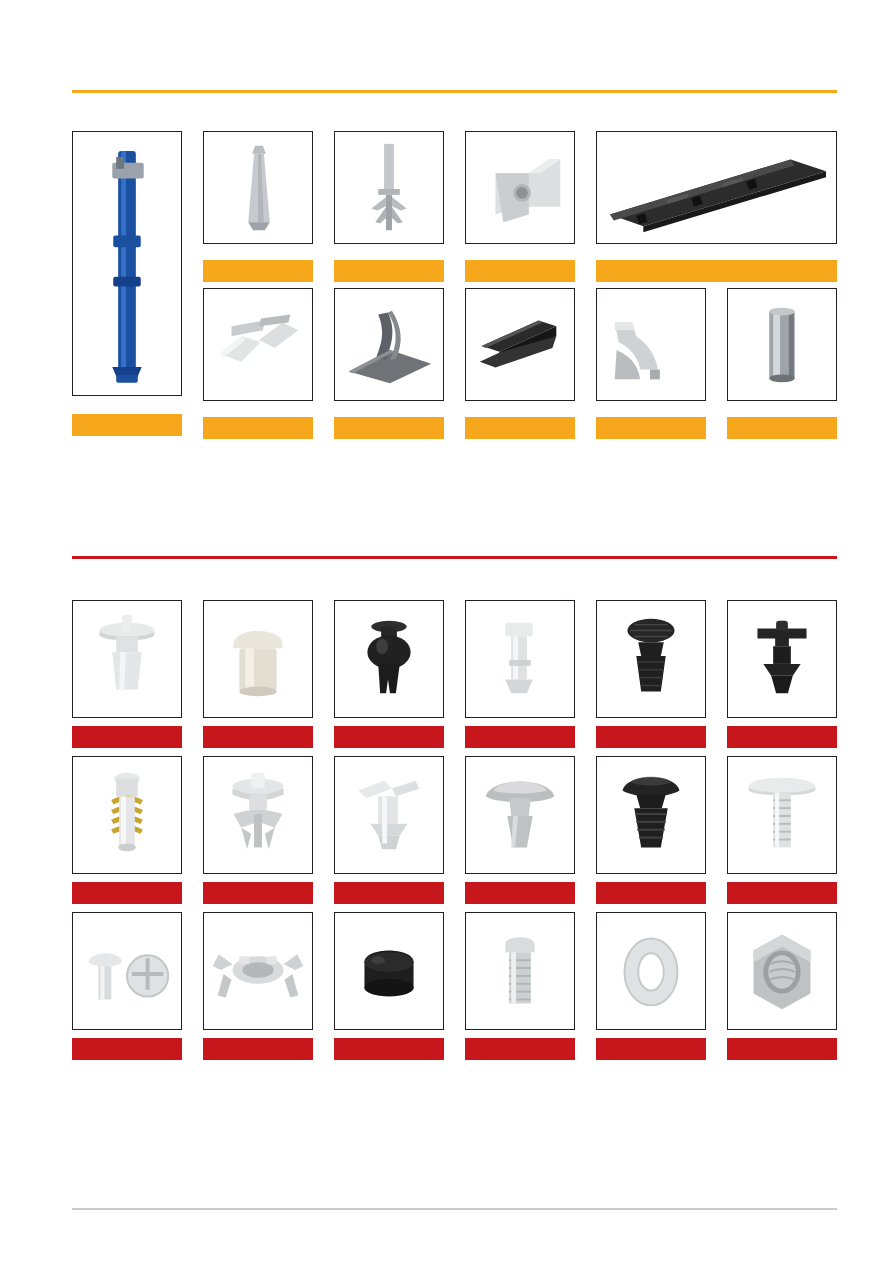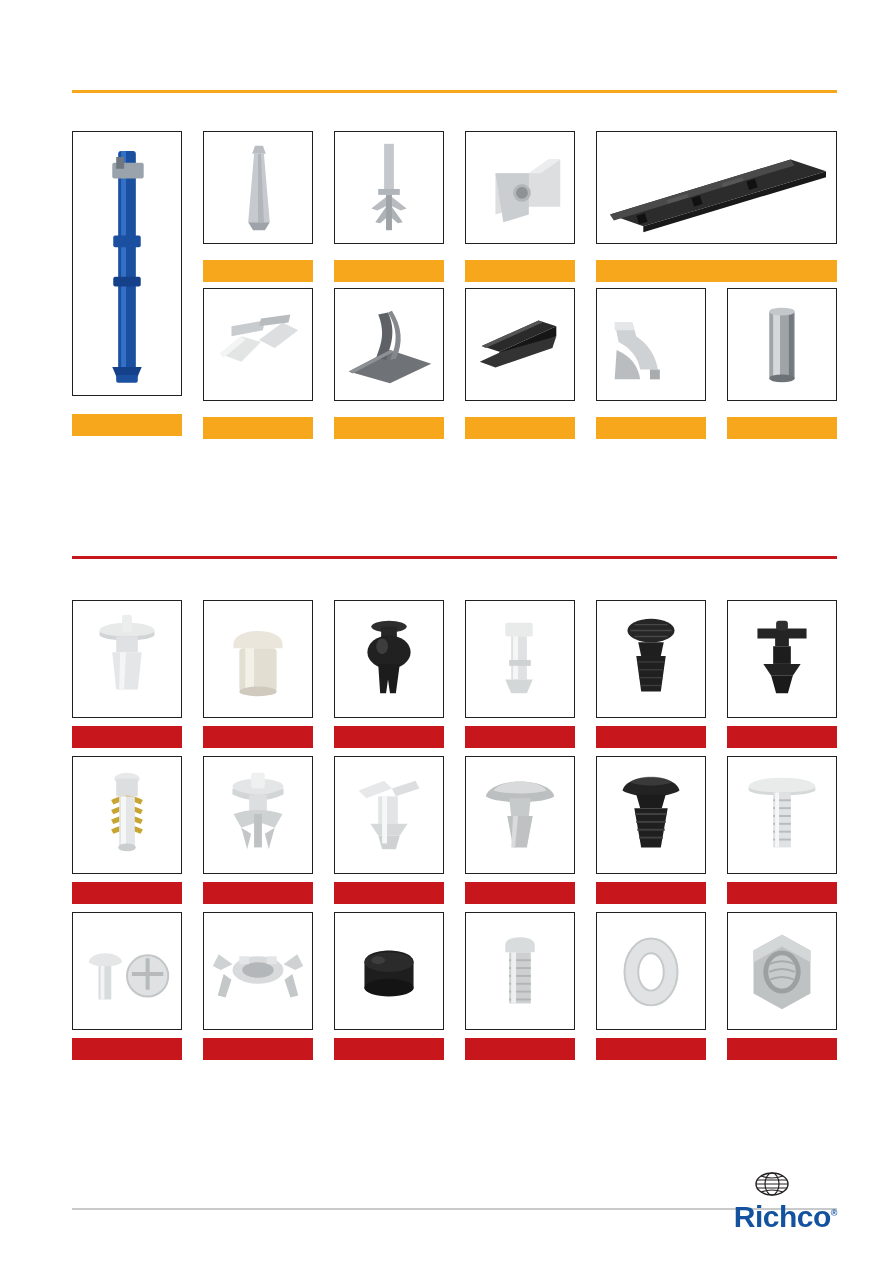--- a/index.html
+++ b/index.html
@@ -593,26 +593,14 @@
         </g>
       </svg>
     </div>
     <div class="caption-bar cap-red" style="margin-top:8px; height:22px;">
       <span class="cap-text"></span>
     </div>
   </div>
 
   <div class="rule rule-gray" style="top:1208px;"></div>
 
-  <div class="logo">
-    <div class="logo-globe">
-      <svg viewBox="0 0 34 26" aria-hidden="true">
-        <ellipse cx="17" cy="13" rx="16" ry="11" fill="none" stroke="#231f20" stroke-width="1.4"></ellipse>
-        <ellipse cx="17" cy="13" rx="7" ry="11" fill="none" stroke="#231f20" stroke-width="1.2"></ellipse>
-        <path d="M2 9 h30 M2 17 h30 M1 13 h32" stroke="#231f20" stroke-width="1.2"></path>
-        <path d="M6 5 q11 4 22 0" stroke="#231f20" stroke-width="1.2" fill="none"></path>
-        <path d="M6 21 q11 -4 22 0" stroke="#231f20" stroke-width="1.2" fill="none"></path>
-      </svg>
-    </div>
-    <div class="logo-word"><span>Richco</span><span class="logo-reg">®</span></div>
-  </div>
 
 </div>
 
 </body></html>

